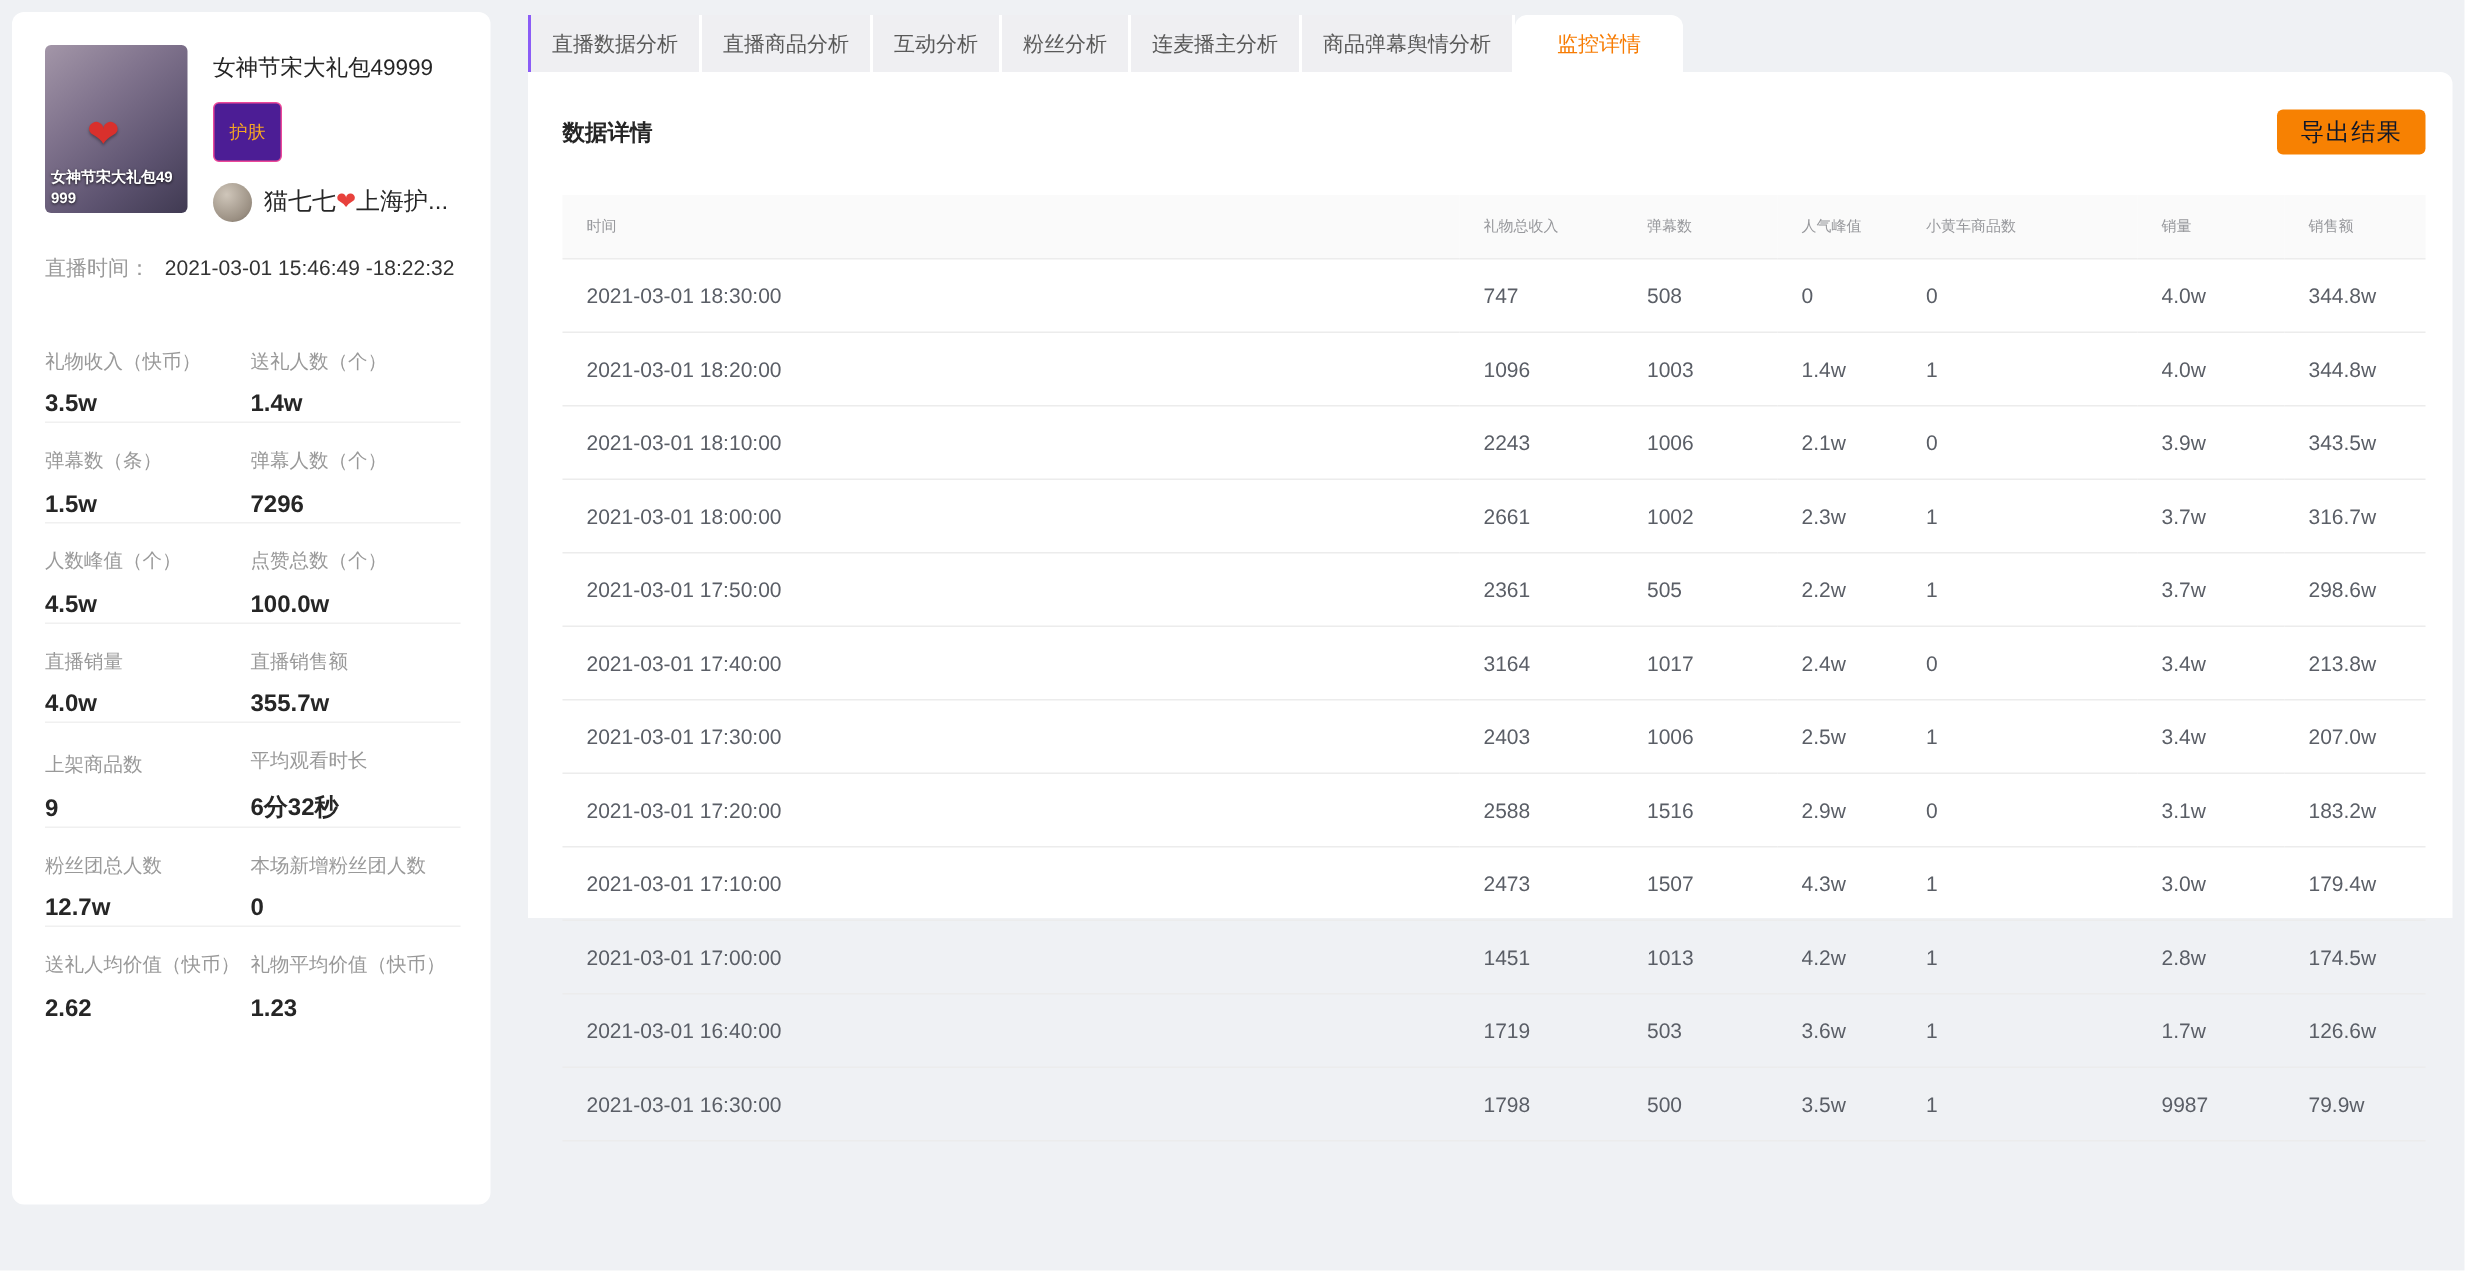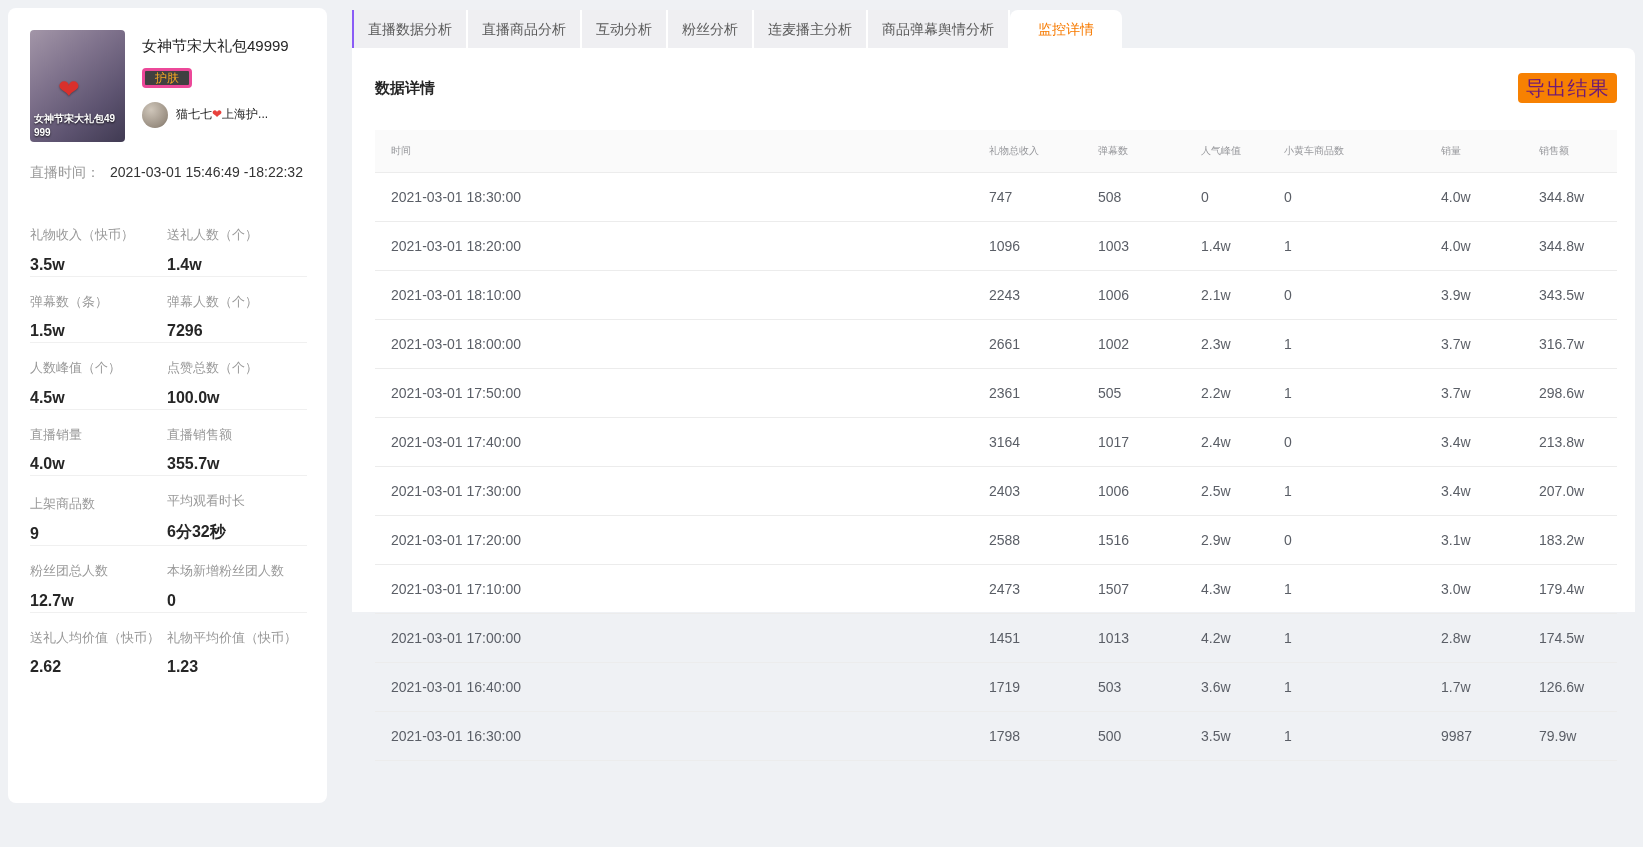--- a/index.html
+++ b/index.html
@@ -27,30 +27,30 @@
     text-shadow:0 1px 2px rgba(0,0,0,.35);
   }
   .cover .cover-caption {
     position:absolute; left:4px; bottom:3px; right:2px;
     color:#fff; font-size:10px; font-weight:bold; line-height:1.35;
     text-shadow:0 1px 2px rgba(0,0,0,.8);
   }
   .meta { margin-left:17px; padding-top:6px; min-width:0; }
   .stream-title { font-size:15px; color:#262626; line-height:1.3; white-space:nowrap; }
   .tag-badge {
-    display:inline-block; margin:12px 0 14px 0; padding:0 10px;
-    font-size:12px; color:#f5a623; background:#404040;
-    border:3px solid #ec4899; border-radius:4px; line-height:1.2;
+    display:inline-block; margin:12px 0 14px 0; padding:12px 10px;
+    font-size:12px; color:#f5a623; background:#4c1d95;
+    border:1px solid #ec4899; border-radius:4px; line-height:1.2;
   }
   .streamer-row { display:flex; align-items:center; }
   .avatar {
     width:26px; height:26px; border-radius:50%; flex:none;
     background:radial-gradient(circle at 35% 30%,#cfc6ba,#9a8f82 70%,#6f665c);
   }
-  .streamer-name { margin-left:8px; font-size:12px; color:#262626; white-space:nowrap; overflow:hidden; }
+  .streamer-name { margin-left:8px; font-size:16px; color:#262626; white-space:nowrap; overflow:hidden; }
   .streamer-name .heart { color:#e8413c; }
 
   .live-time-row { margin-top:22px; font-size:14px; white-space:nowrap; }
   .live-time-label { color:#999; }
   .live-time-value { color:#333; margin-left:6px; }
 
   .stats-list { margin-top:28px; }
   .stat-row { display:flex; padding:17px 0 2px 0; border-bottom:1px solid #f0f0f0;align-items:flex-end; }
   .stat-row:last-child { border-bottom:none; }
   .stat-cell { width:137px; flex:none; }
@@ -71,21 +71,21 @@
     border-radius:8px 8px 0 0; padding:0 28px;
   }
   .content-card {
     background:#fff; border-radius:0 8px 0 0;
     height:564px; padding:24px 18px 0 23px;
   }
   .content-head { display:flex; align-items:center; justify-content:space-between; height:32px; }
   .section-title { font-size:15px; font-weight:bold; color:#262626; }
   .export-btn {
     width:99px; height:30px; border:none; border-radius:4px;
-    background:#f78102; color:#701a75; font-size:20px; letter-spacing:1px;
+    background:#f78102; color:#0f172a; font-size:16px; letter-spacing:1px;
     cursor:pointer; font-family:inherit;
   }
 
   .data-table { margin-top:26px; width:1242px; border-collapse:collapse; table-layout:fixed; }
   .data-table th {
     background:#fafafa; height:42px; text-align:left; padding:0 0 0 16px;
     font-size:10px; font-weight:normal; color:#97989c;
     border-bottom:1px solid #ececec;
   }
   .data-table td {

